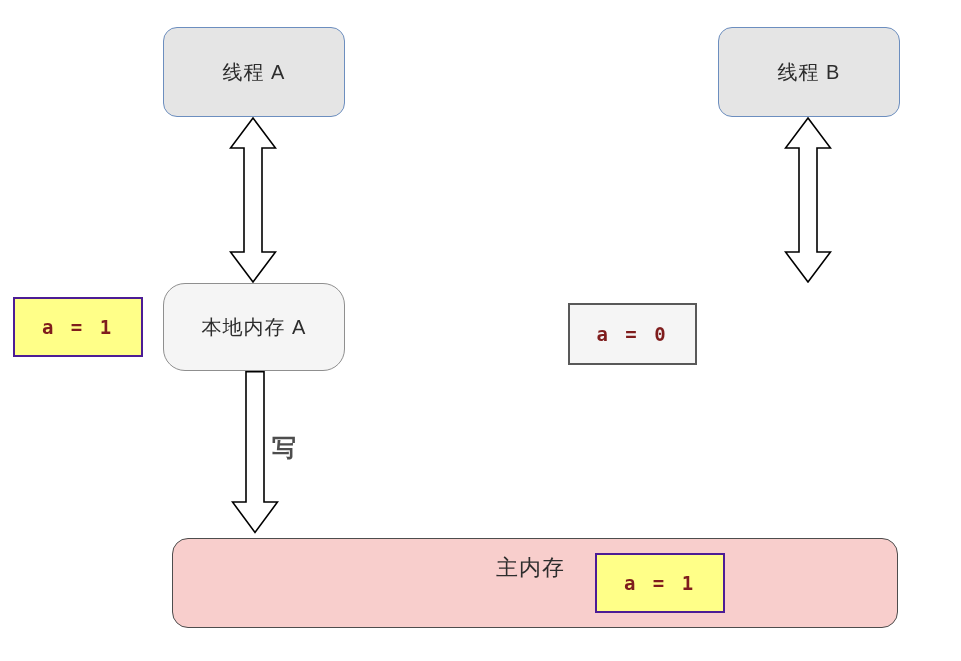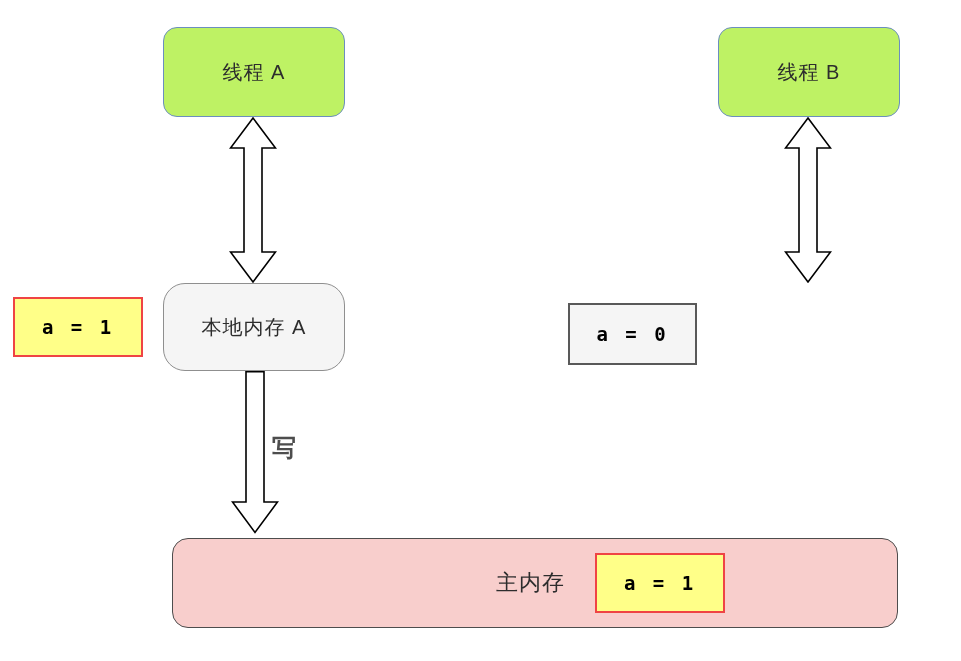--- a/index.html
+++ b/index.html
@@ -21,21 +21,21 @@
     box-sizing: border-box;
     display: flex;
     align-items: center;
     justify-content: center;
     text-align: center;
     font-size: 20px;
     letter-spacing: 1px;
     color: #2d2d2d;
   }
   .thread-box {
-    background: #bef264;
+    background: #e5e5e5;
     border: 1px solid #6c8ebf;
     border-radius: 14px;
     width: 182px;
     height: 90px;
     top: 27px;
   }
   .thread-a { left: 163px; }
   .thread-b { left: 718px; }
   .local-box {
     background: #f5f5f5;
@@ -45,43 +45,42 @@
     height: 88px;
     top: 283px;
   }
   .local-a { left: 163px; }
   .local-b { left: 713px; }
   .value-box {
     font-family: "DejaVu Sans Mono", "Liberation Mono", monospace;
     font-weight: bold;
     font-size: 19px;
     letter-spacing: 3px;
-    color: #000000;
-    border: 2px solid #ef4444;
+    color: #7f1d1d;
+    border: 2px solid #4c1d95;
   }
   .value-yellow { background: #ffff88; }
   .value-gray   { background: #f5f5f5; border-color: #595959; margin-top: 8px; }
   .value-a { left: 13px;  top: 297px; width: 130px; height: 60px; }
   .value-b { left: 568px; top: 295px; width: 129px; height: 62px; }
   .main-box {
     background: #f8cecc;
     border: 1px solid #4d4d4d;
     border-radius: 16px;
     left: 172px;
     top: 538px;
     width: 726px;
     height: 90px;
   }
   .main-content {
     position: absolute;
     left: 323px;
     top: 50%;
     transform: translateY(-50%);
     display: flex;
-    align-items: center;
     gap: 30px;
   }
   .main-label {
     font-size: 22px;
     letter-spacing: 1px;
     color: #2d2d2d;
     white-space: nowrap;
   }
   .main-value {
     position: relative;

